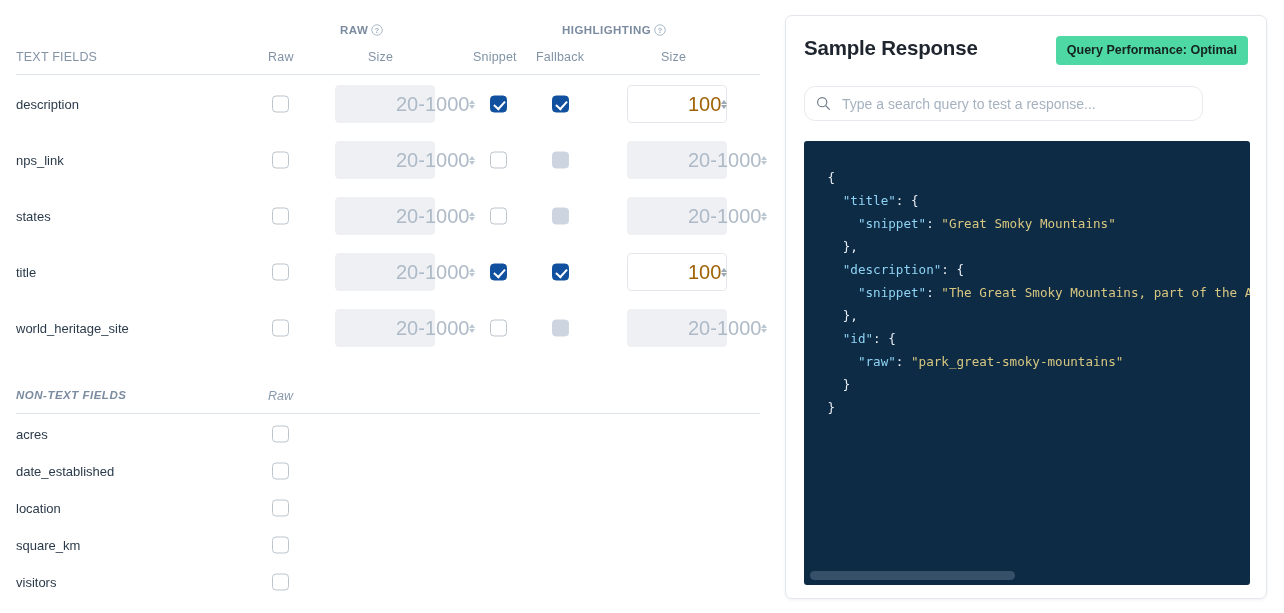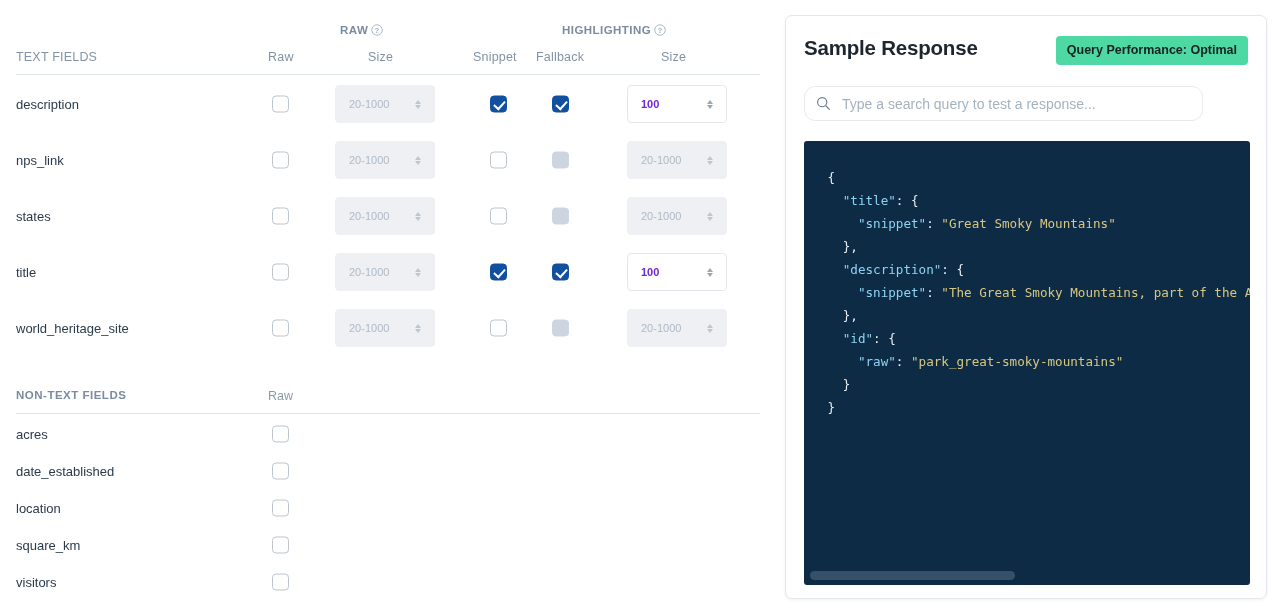--- a/index.html
+++ b/index.html
@@ -44,21 +44,21 @@
   .ch-fall   { left: 536px; font-weight: 400; color: #8a99ab; }
   .ch-size2  { left: 661px; font-weight: 400; color: #8a99ab; }
 
   .divider {
     position: absolute; left: 16px; width: 744px; height: 1px;
     background: #dde3ea;
   }
   .div-text { top: 74px; }
   .div-nontext { top: 413px; }
 
-  .section2-head { position: absolute; top: 389px; left: 0; width: 770px; height: 18px; }
+  .section2-head { position: absolute; top: 389px; left: 0; width: 770px; height: 18px; font-style: italic; }
   .s2-fields { position: absolute; left: 16px; font-size: 11.5px; font-weight: 700;
                letter-spacing: .5px; color: #7b8ba0; }
   .s2-raw { position: absolute; left: 268px; font-size: 12.5px; color: #8a99ab; }
 
   
   .row { position: absolute; left: 0; width: 770px; height: 56px; }
   .row-label {
     position: absolute; left: 16px; top: 50%; transform: translateY(-50%);
     font-family: Liberation Sans, sans-serif;
     font-size: 13px; color: #2b3a4a; white-space: nowrap;
@@ -85,25 +85,25 @@
   .cb-snip { left: 490px; }
   .cb-fall { left: 552px; }
 
   
   .numin {
     position: absolute; top: 50%; transform: translateY(-50%);
     height: 38px; border-radius: 4px;
     display: flex; align-items: center;
   }
   .numin .nval {
-    font-size: 11px; font-family: "Liberation Sans", sans-serif;
-    padding-left: 13px; flex: 1; white-space: nowrap;
+    font-size: 20px; font-family: "Liberation Sans", sans-serif;
+    padding-left: 13px; flex: 1; white-space: nowrap; margin-left: 47px;
   }
   .numin.enabled { background: #ffffff; border: 1px solid #e3e7ec; }
-  .numin.enabled .nval { color: #6d28d9; font-weight: 700; }
+  .numin.enabled .nval { color: #a16207; font-weight: 400; }
   .numin.disabled { background: #eef0f3; border: 1px solid #eef0f3; }
   .numin.disabled .nval { color: #aebac7; }
   .spin {
     width: 20px; margin-right: 6px;
     display: flex; flex-direction: column; align-items: center; justify-content: center;
     gap: 1px;
   }
   .spin i {
     display: block; width: 0; height: 0;
     border-left: 3px solid transparent; border-right: 3px solid transparent;

